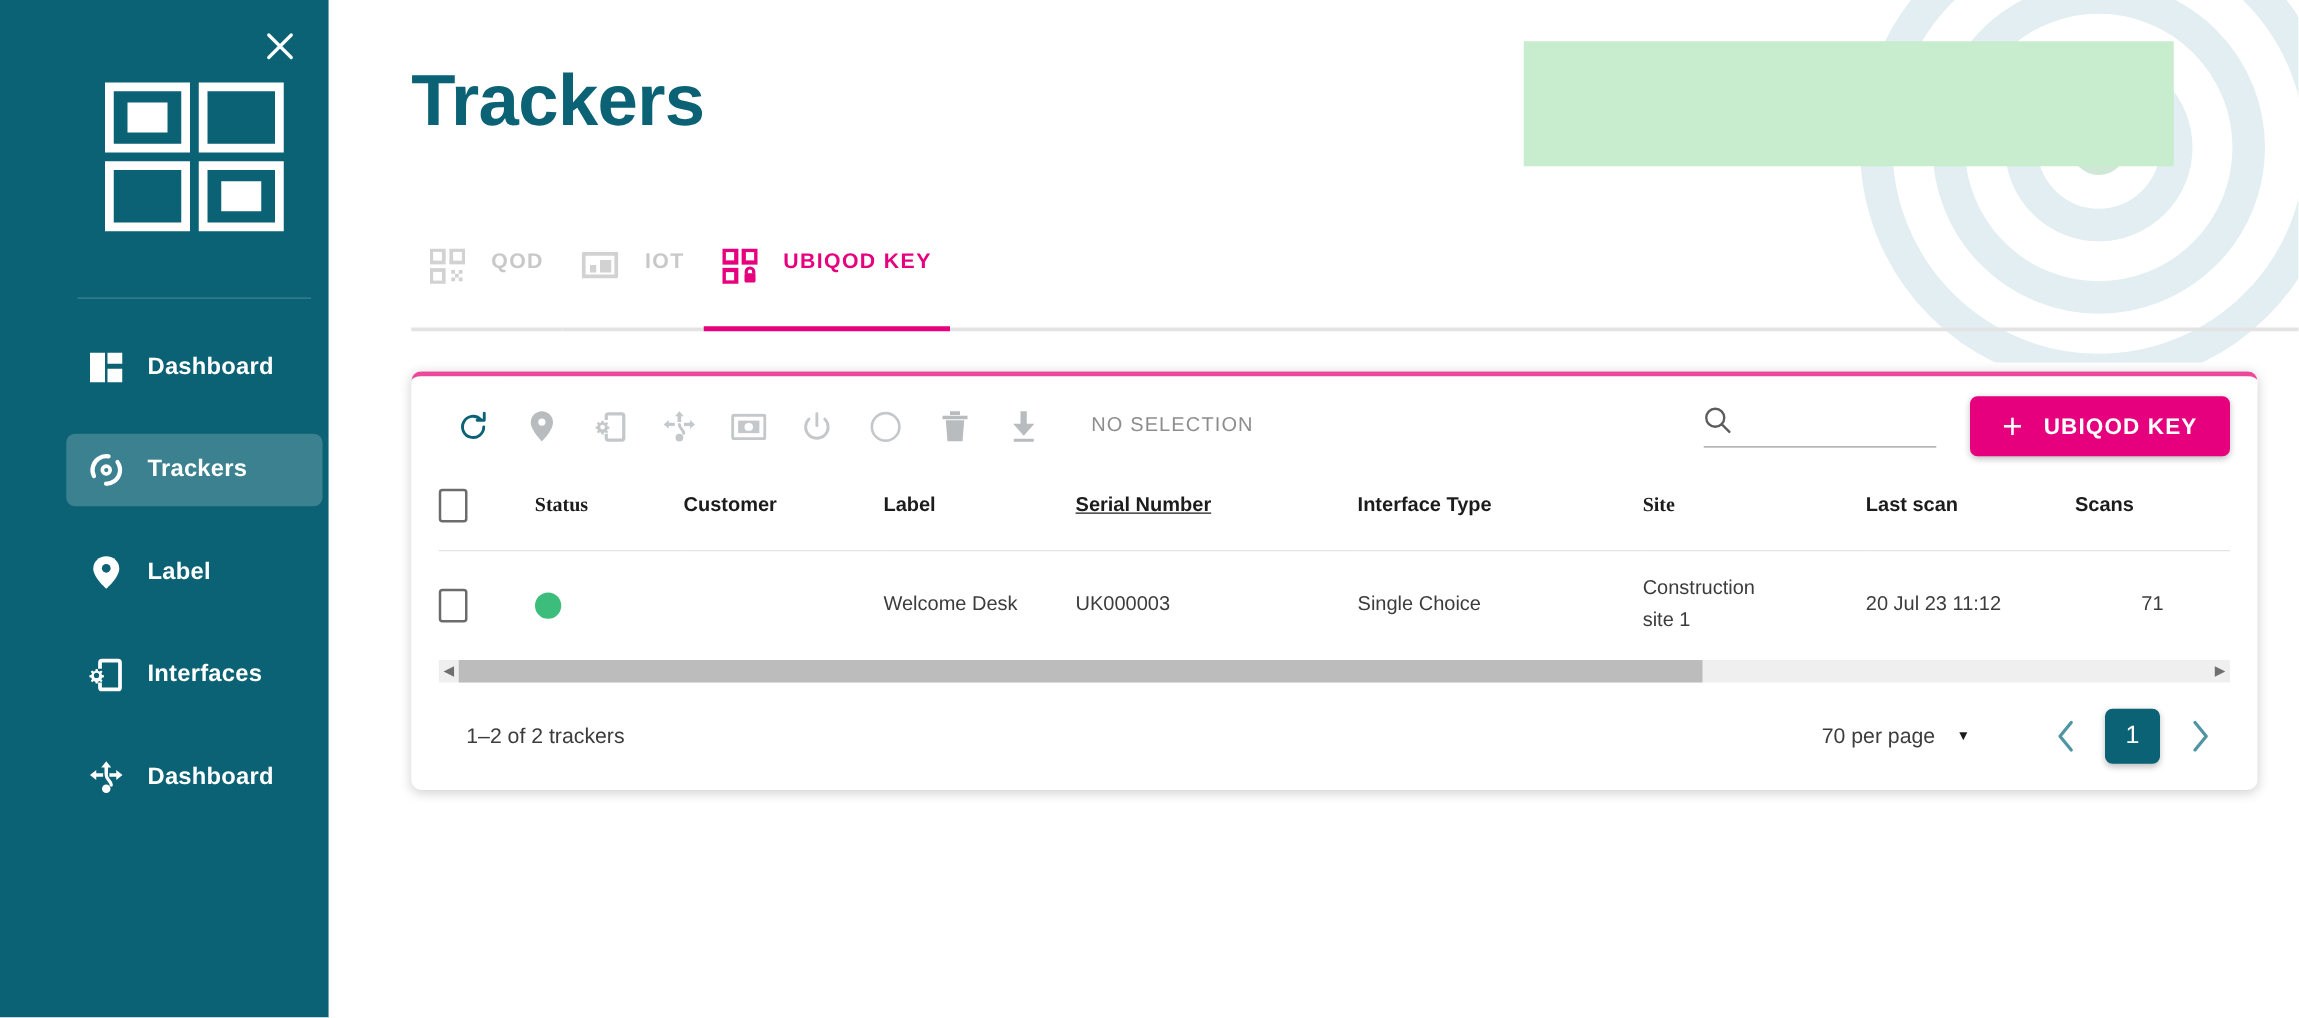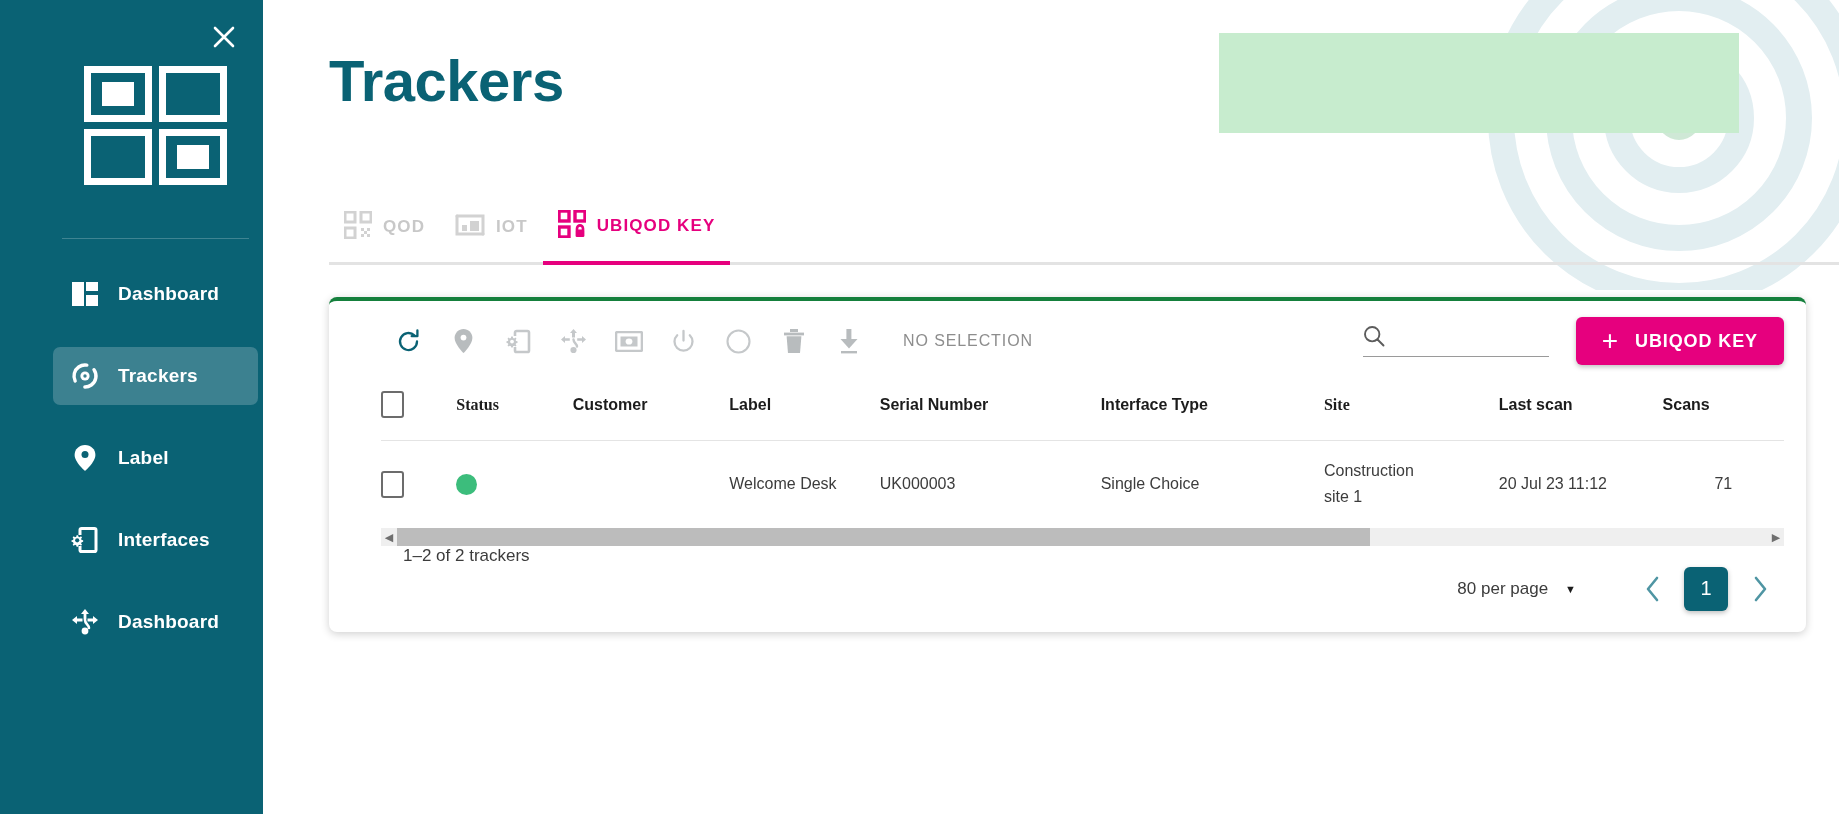--- a/index.html
+++ b/index.html
@@ -109,22 +109,22 @@
   .tabs {
     position: absolute;
     left: 66px; top: 195px;
     display: flex;
     align-items: flex-end;
     height: 70px;
     width: 1700px;
   }
   .tab {
     display: flex;
-    align-items: center;
-    gap: 11px;
+    align-items: flex-start;
+    gap: 21px;
     height: 66px;
     padding: 0 15px 8px 15px;
     cursor: pointer;
     border-bottom: 3px solid #e3e3e3;
   }
   .tab .tab-label {
     font-size: 17px;
     font-weight: 700;
     letter-spacing: 1.1px;
     color: #c8c8c8;
@@ -133,23 +133,22 @@
   .tab.active .tab-label { color: #e6007e; }
   .tabs-rest { flex: 1 1 auto; border-bottom: 3px solid #e3e3e3; height: 66px; }
 
   
   .card {
     position: absolute;
     left: 66px; top: 297px;
     width: 1477px;
     background: #ffffff;
     border-radius: 8px;
-    border-top: 4px solid #15803d;
+    border-top: 4px solid #ec4899;
     box-shadow: 0 2px 9px rgba(0,0,0,0.19);
-    padding-left: 30px;
   }
 
   .toolbar {
     display: flex;
     align-items: center;
     height: 80px;
     padding: 0 22px 0 22px;
   }
   .tool-icon {
     width: 55px; height: 46px;
@@ -214,21 +213,21 @@
     color: #3c3c3c;
     padding: 17px 0;
     border-top: 1px solid #e4e4e4;
     vertical-align: middle;
     line-height: 1.65;
   }
   .col-check  { width: 62px; }
   .col-status { width: 96px; font-family: Liberation Serif, serif; }
   .col-cust   { width: 129px; }
   .col-label  { width: 124px; }
-  .col-serial { width: 182px; }
+  .col-serial { width: 182px; text-decoration: underline; }
   .col-iface  { width: 184px; }
   .col-site   { width: 144px; font-family: Liberation Serif, serif; }
   .col-scan   { width: 135px; }
   .col-scans  { width: 100px; margin-left: 36px; }
 
   .chk {
     width: 23px; height: 27px;
     border: 2px solid #6c6c6c;
     border-radius: 3px;
     background: #fff;
@@ -263,20 +262,21 @@
     left: 0; top: 0;
     width: 71%;
     height: 18px;
     background: #bcbcbc;
     cursor: pointer;
   }
 
   
   .footer {
     display: flex;
+    align-items: center;
     height: 86px;
     padding: 0 22px 0 44px;
   }
   .count-text { font-size: 17px; color: #3c3c3c; }
   .per-page {
     margin-left: auto;
     display: flex; align-items: center; gap: 17px;
     font-size: 17px; color: #3c3c3c;
     cursor: pointer;
   }
@@ -585,21 +585,21 @@
         <span class="track">
           <span class="thumb"></span>
         </span>
         <span class="arrow">▶</span>
       </div>
 
       <div class="footer">
         <span class="count-text">1–2 of 2 trackers</span>
 
         <div class="per-page">
-          <span>80 per page</span>
+          <span>70 per page</span>
           <span class="caret">▼</span>
         </div>
 
         <div class="pager">
           <span class="pg-arrow">
             <svg width="19" height="28" viewBox="0 0 19 28" aria-hidden="true">
               <path d="M14 3 L5 14 L14 25" fill="none" stroke="#4f95a3" stroke-width="2.6" stroke-linecap="round" stroke-linejoin="round"></path>
             </svg>
           </span>
           <span class="pg-num">1</span>

